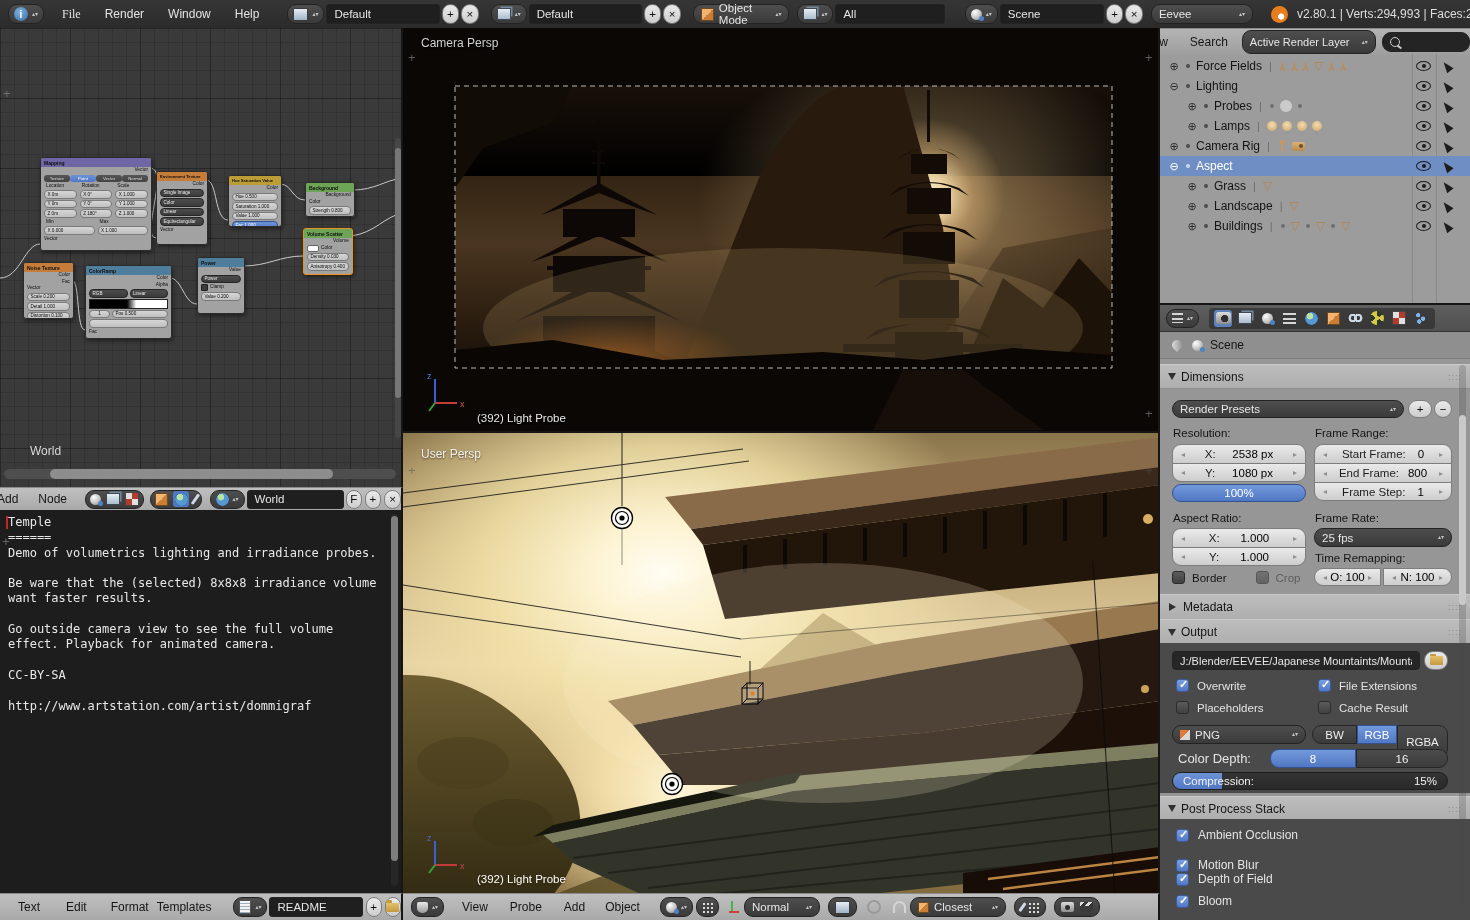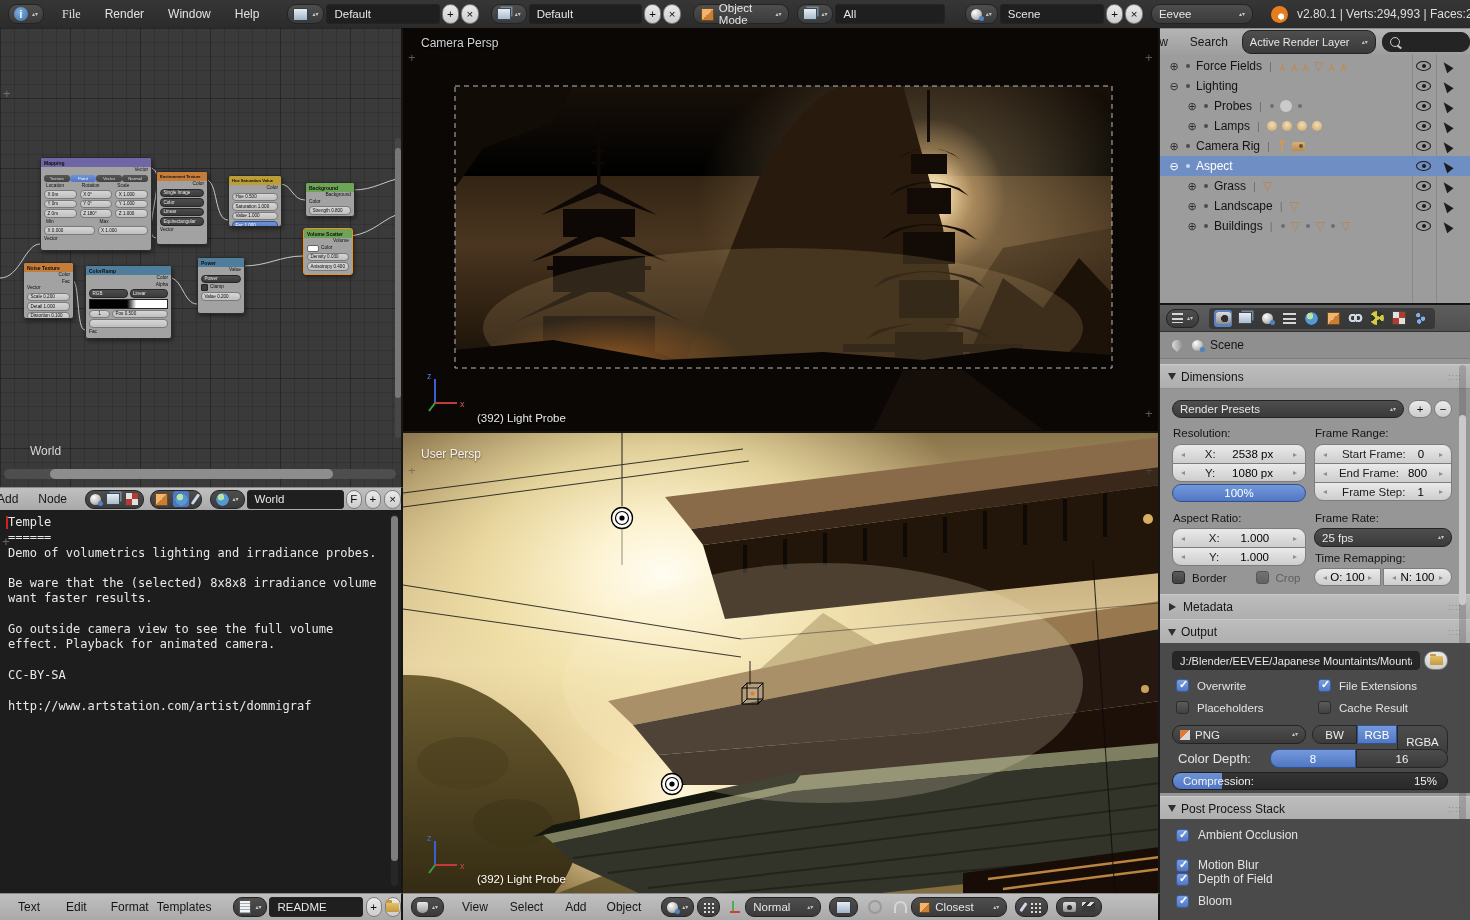--- a/index.html
+++ b/index.html
@@ -594,21 +594,21 @@
       <text x="35" y="36" fill="#c04a4a" font-size="9">x</text>
     </svg>
   </div>
 
   <div class="abs lightbar row" style="left:403px;top:893px;width:757px;height:27px;overflow:hidden;border-right:2px solid #161616;box-sizing:border-box;">
     <div class="pill-d" style="margin-left:8px;height:20px;padding:0 5px;">
       <span style="width:11px;height:11px;background:linear-gradient(#e8e8e8,#9a9a9a);border-radius:2px 2px 5px 5px;"></span>
         <span class="updown">▴▾</span>
     </div>
     <span class="lmenu" style="margin-left:14px;">View</span>
-    <span class="lmenu" style="margin-left:14px;">Select</span>
+    <span class="lmenu" style="margin-left:14px;">Probe</span>
     <span class="lmenu" style="margin-left:14px;">Add</span>
     <span class="lmenu" style="margin-left:12px;">Object</span>
     <div class="pill-d" style="margin-left:16px;height:20px;padding:0 5px;">
       <span class="icon-ball"></span>
         <span class="updown">▴▾</span>
     </div>
     <div class="pill-d" style="margin-left:3px;height:20px;padding:0 5px;">
       <span class="icon-grid"></span>
     </div>
     <span class="icon-axis" style="margin-left:10px;"></span>

